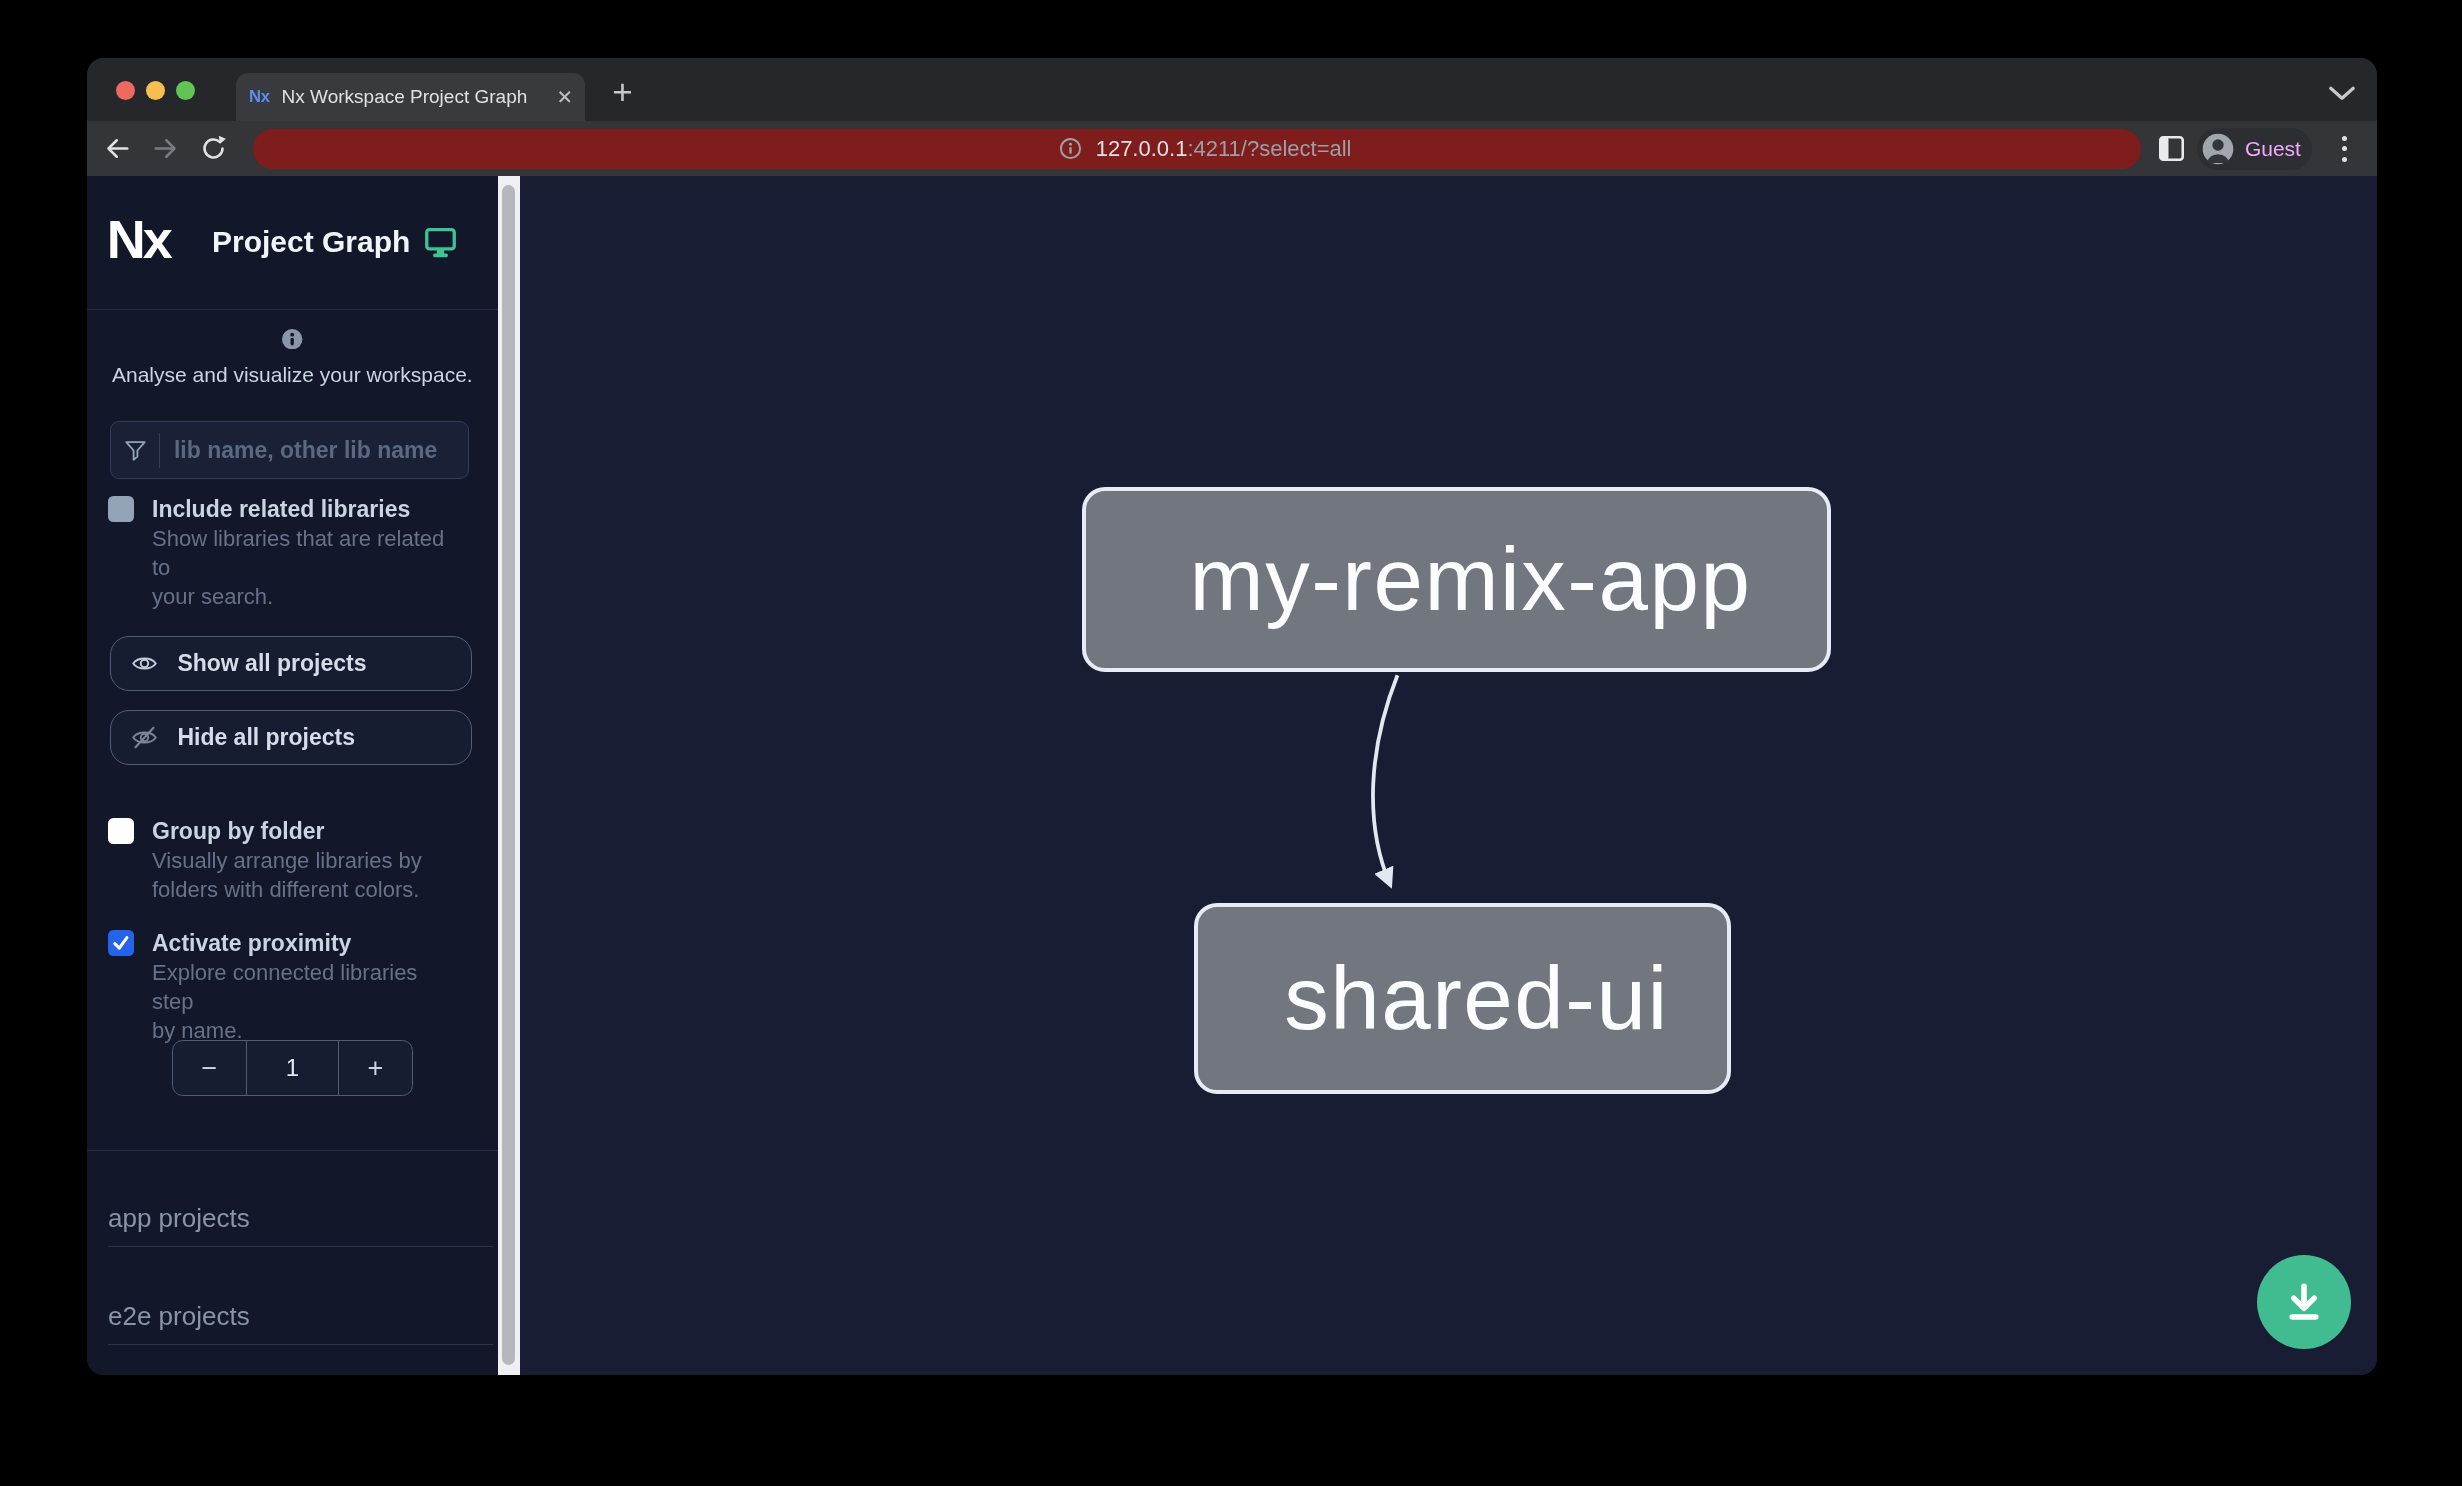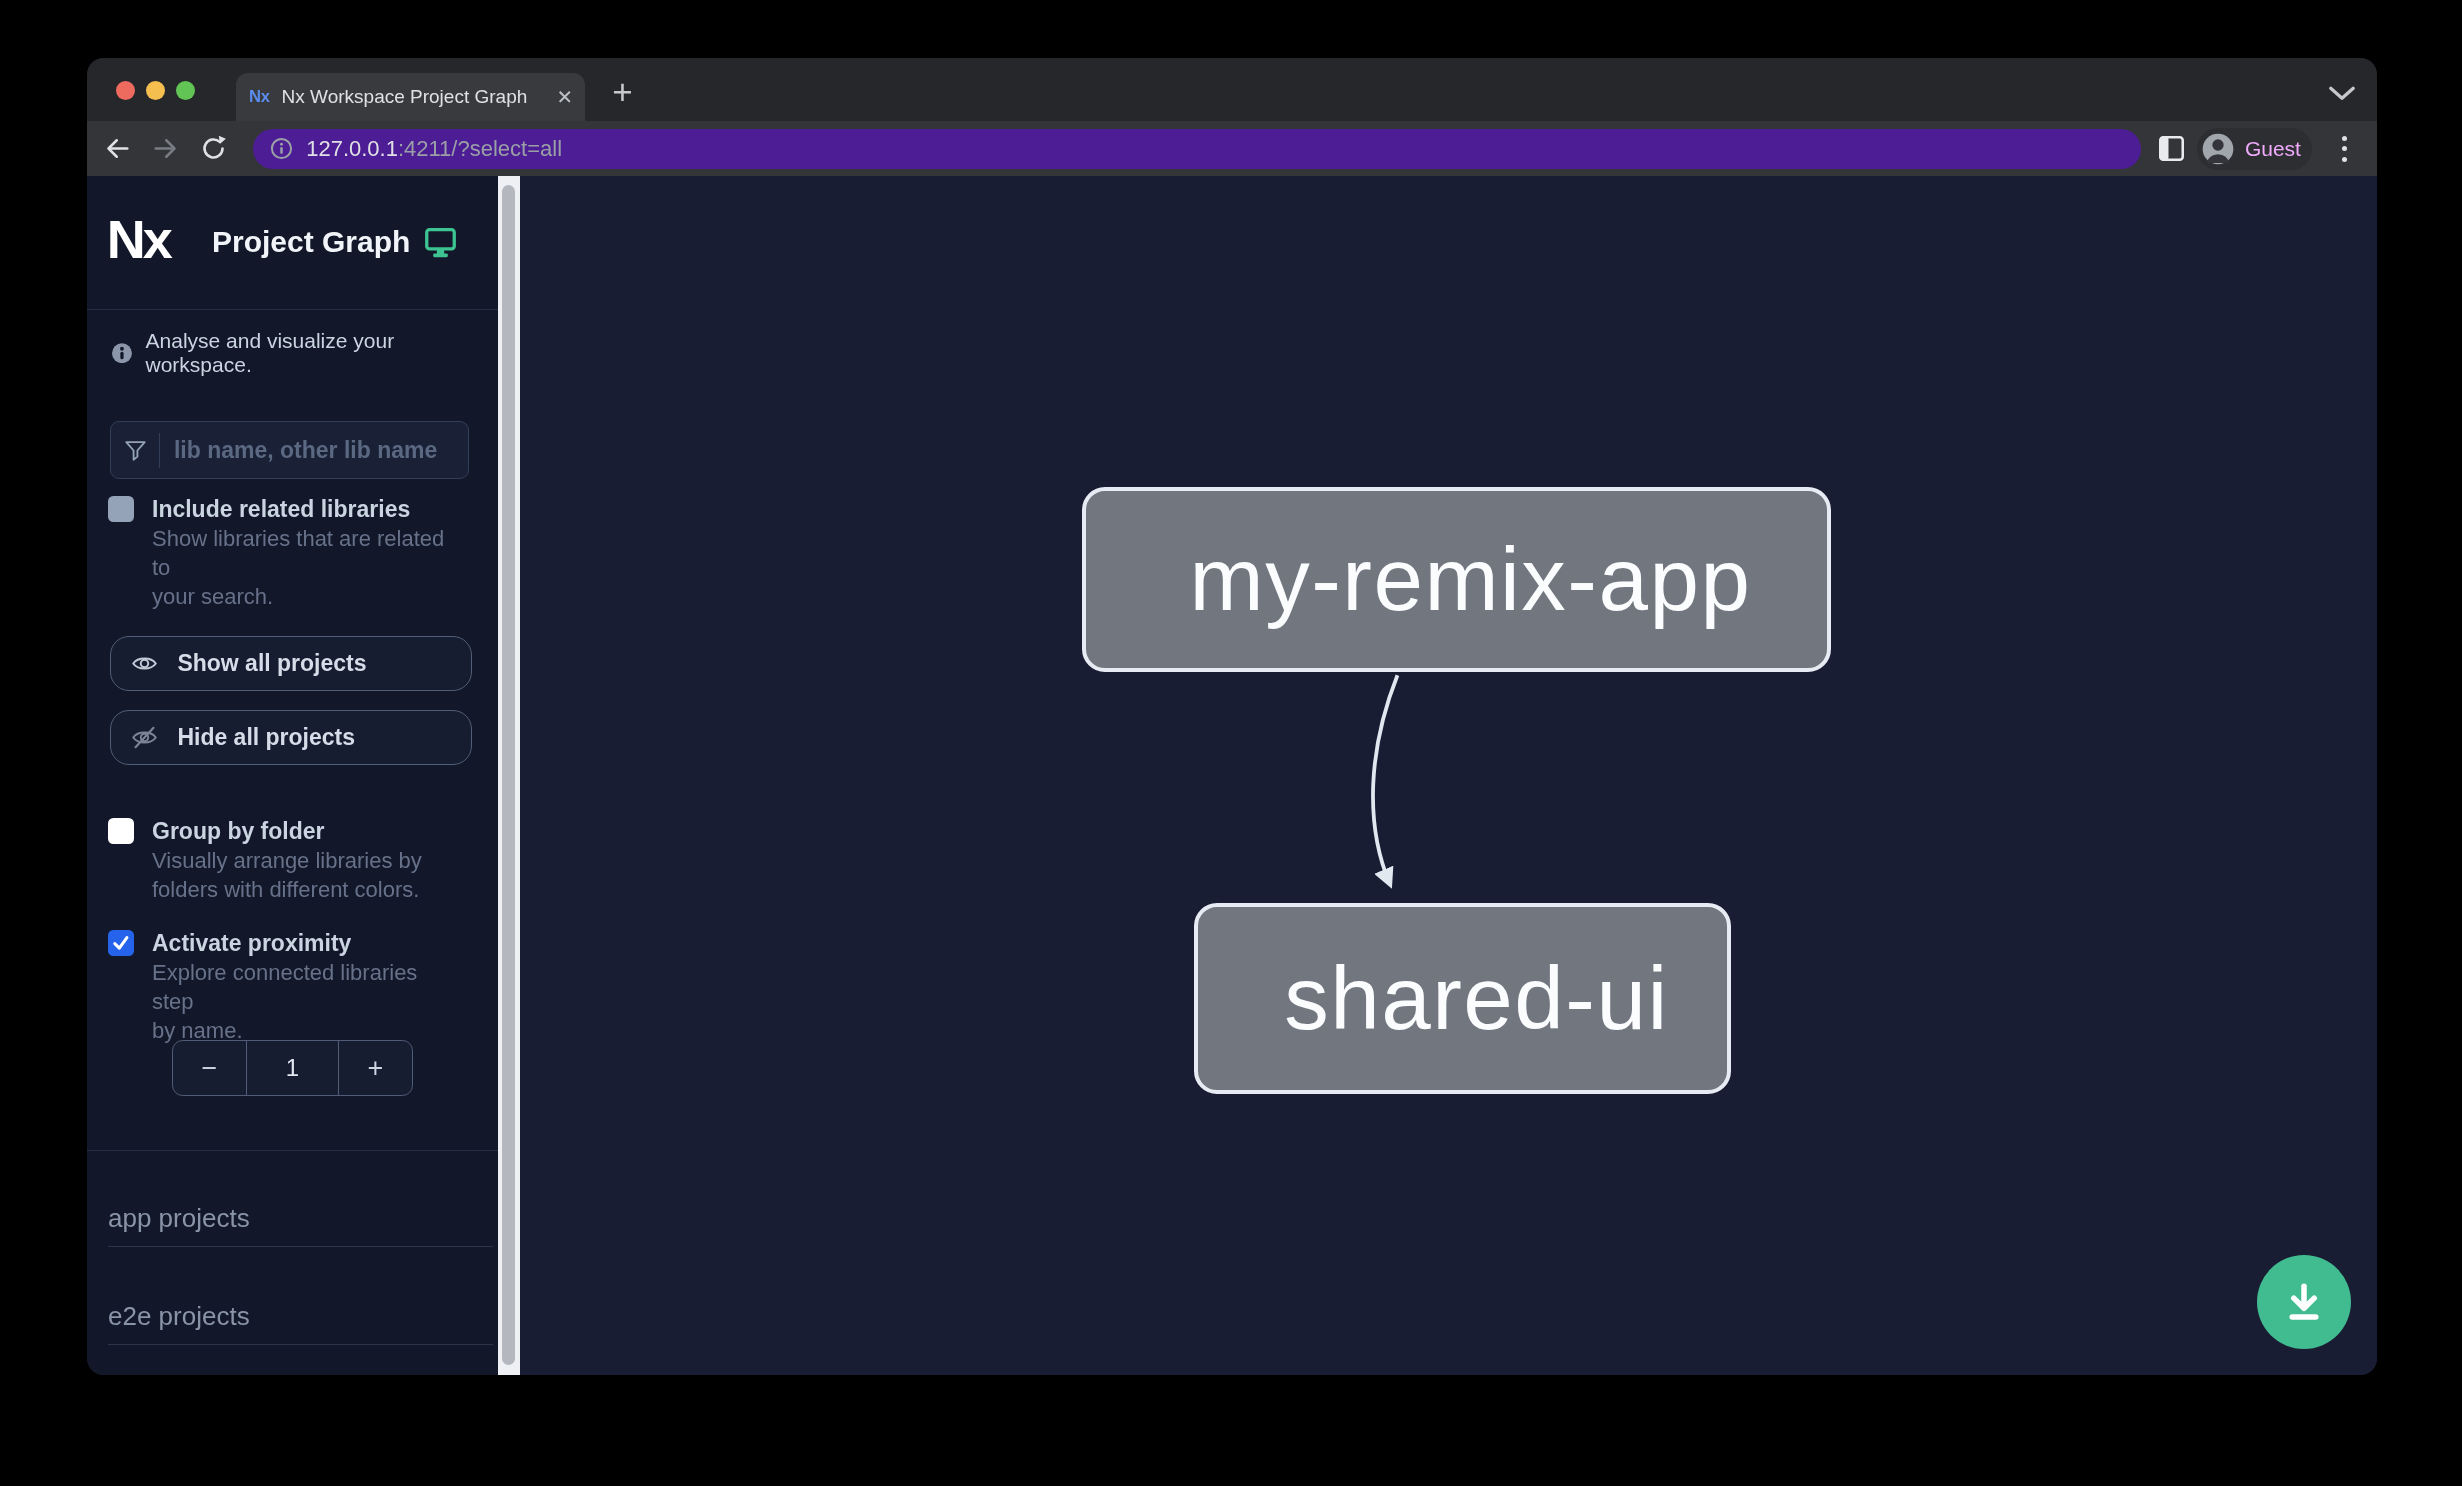--- a/index.html
+++ b/index.html
@@ -23,21 +23,21 @@
   .tab-title{flex:1;font-size:19px;color:#dfe1e5;white-space:nowrap;overflow:hidden;}
   .tab-close{font-size:19.7px;color:#bdc1c6;margin-left:7.6px;cursor:default;}
   .newtab{position:absolute;left:519px;top:16.6px;width:33px;height:33px;font-size:35px;
           line-height:33px;color:#c6c8cb;text-align:center;font-weight:300;}
   .strip-chevron{position:absolute;left:2240px;top:27px;}
 
   
   .toolbar{position:relative;flex:0 0 55px;background:#343539;}
   .navicon{position:absolute;top:13.6px;width:27px;height:27px;}
   .urlbar{position:absolute;left:166px;top:7.6px;width:1888px;height:40px;border-radius:20.4px;
-          background:#4c1d95;display:flex;align-items:center;padding-left:16.6px;box-sizing:border-box;}
+          background:#7f1d1d;display:flex;align-items:center;padding-left:16.6px;box-sizing:border-box;justify-content:center;}
   .url{margin-left:13.6px;font-size:22px;color:#dfe1e5;white-space:nowrap;}
   .url .dim{color:#9aa0a6;}
   .sidepanel{position:absolute;left:2071px;top:13.6px;width:27px;height:27px;}
   .guest{position:absolute;left:2110px;top:6.8px;width:115px;height:42px;border-radius:21px;
          background:#2d2e31;display:flex;align-items:center;gap:10.6px;padding-left:5.3px;
          box-sizing:border-box;}
   .guest-label{font-size:21px;color:#f0abfc;}
   .kebab{position:absolute;left:2252px;top:9.8px;width:10.6px;height:36px;display:flex;
          flex-direction:column;align-items:center;justify-content:center;gap:5.3px;}
   .kebab i{width:5.3px;height:5.3px;border-radius:50%;background:#dfe1e5;}
@@ -45,21 +45,21 @@
   
   .page{flex:1;display:flex;min-height:0;}
   .sidebar{position:relative;flex:0 0 411px;background:#121829;}
   .sb-header{position:absolute;top:0;left:0;right:0;height:133px;border-bottom:0.8px solid #252e44;}
   .nx-logo{position:absolute;left:19.7px;top:36px;font-size:54px;font-weight:900;color:#fff;
            letter-spacing:-3px;line-height:54px;}
   .sb-title{position:absolute;left:125px;top:48px;font-size:30px;line-height:36px;
             font-weight:600;color:#f1f5f9;}
   .monitor-btn{position:absolute;left:337px;top:50px;width:33px;height:33px;background:none;
                border:none;padding:0;}
-  .sb-info{position:absolute;top:153px;left:25px;display:flex;align-items:center;gap:13.6px;}
+  .sb-info{position:absolute;top:153px;left:25px;display:flex;align-items:center;gap:13.6px;flex-direction:column;}
   .sb-info span{font-size:21px;color:#cbd5e1;}
   .sb-filter{position:absolute;top:245px;left:23.4px;width:359px;height:58px;background:#1a2136;
              border:0.8px solid #323d58;border-radius:9px;display:flex;align-items:center;
              box-sizing:border-box;}
   .funnel-wrap{width:48px;display:flex;justify-content:center;align-items:center;
                border-right:0.8px solid #323d58;height:35px;}
   .sb-filter input{flex:1;background:transparent;border:none;outline:none;color:#cbd5e1;
                    font-size:23px;padding:0 13.6px;font-family:inherit;min-width:0;font-weight:bold;}
   .sb-filter input::placeholder{color:#5b6882;}
 

